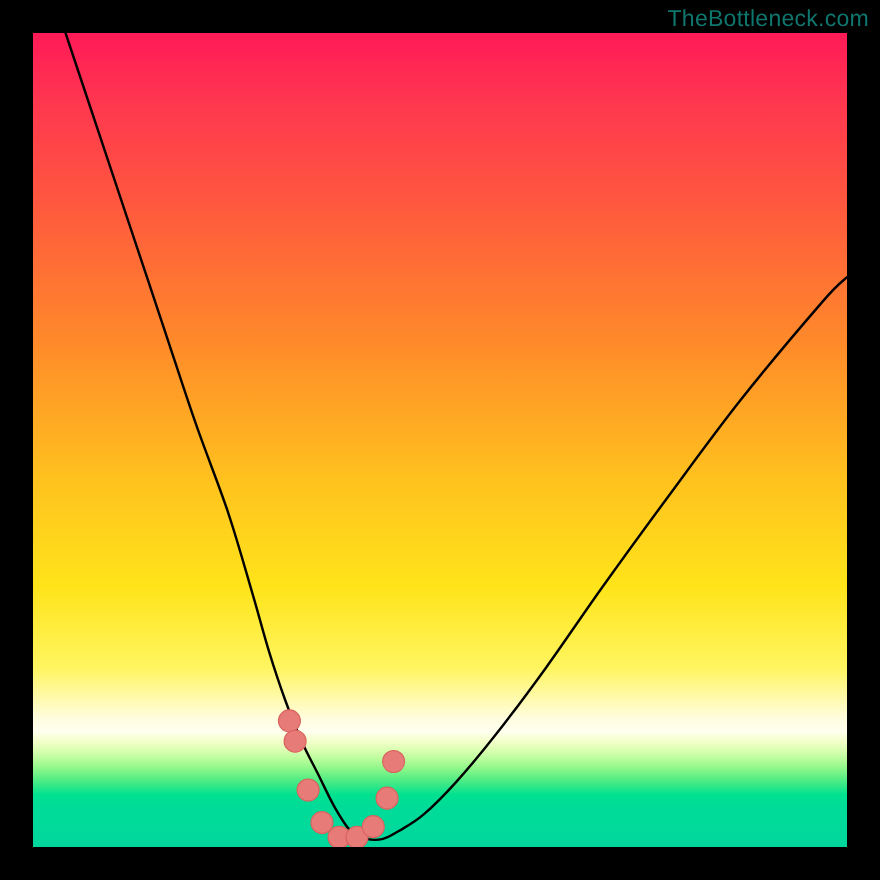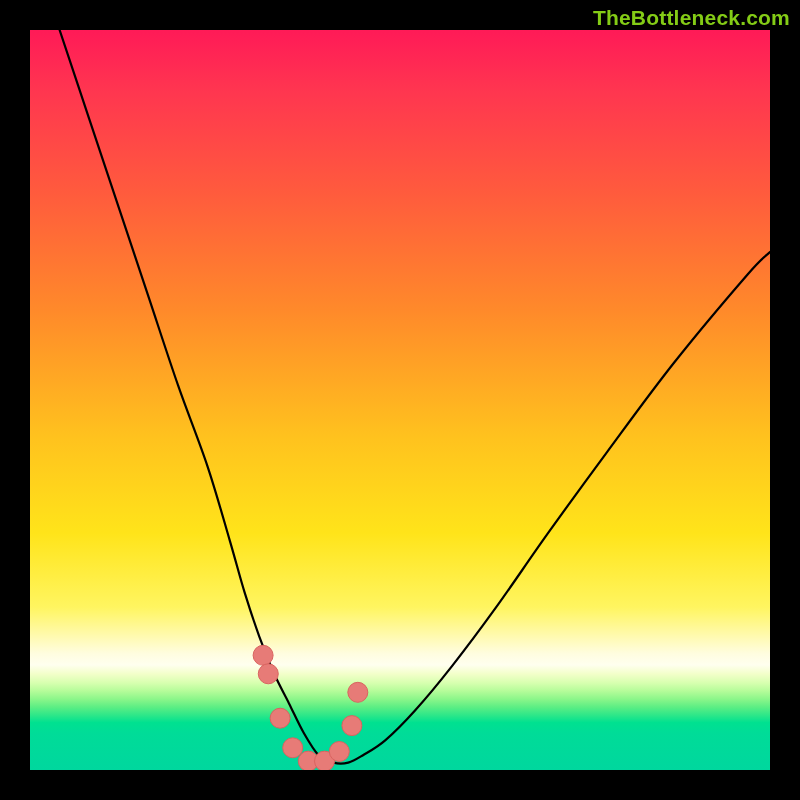--- a/index.html
+++ b/index.html
@@ -51,24 +51,24 @@
     );
   }
   .curve-svg {
     position: absolute;
     inset: 0;
   }
   .watermark {
     position: absolute;
     top: 6px;
     right: 10px;
-    color: #84cc16;
+    color: #0f766e;
     font-size: 21px;
     letter-spacing: 0.2px;
-    font-weight: 700;
+    font-weight: 400;
     margin-left: 20px;
   }
 </style>
 </head>
 <body>
 
 <div class="frame">
 
   <div class="watermark">TheBottleneck.com</div>
 

